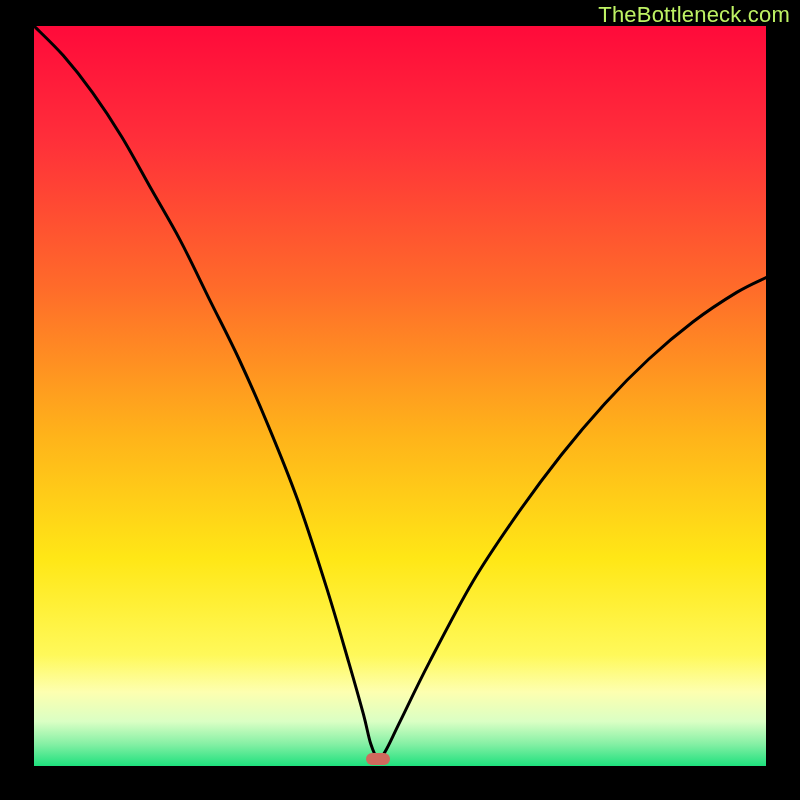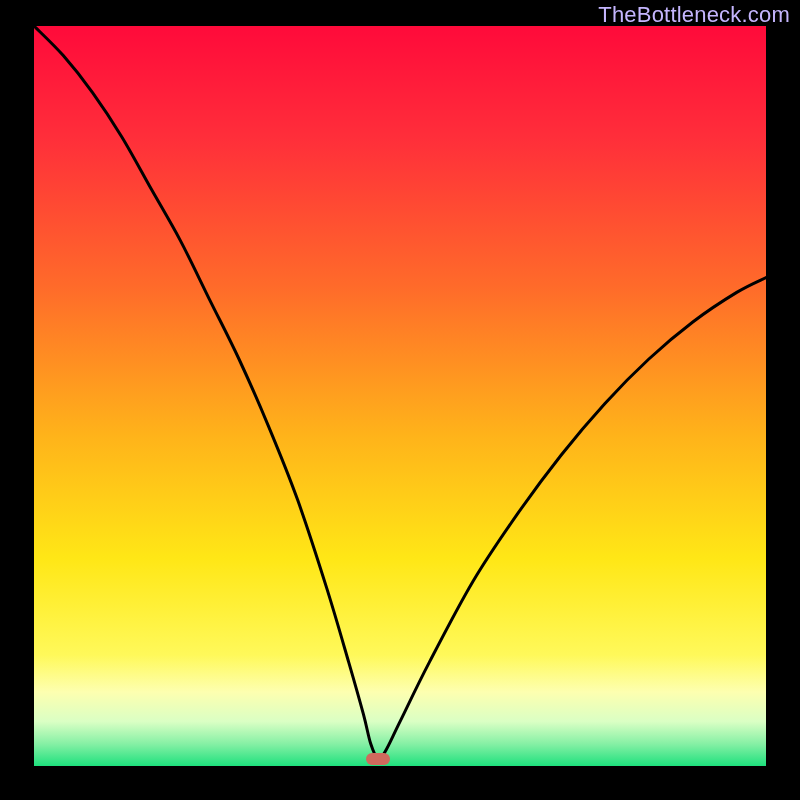--- a/index.html
+++ b/index.html
@@ -13,21 +13,21 @@
   .frame {
     position: relative;
     width: 800px;
     height: 800px;
     background: #000;
   }
   .watermark {
     position: absolute;
     top: 2px;
     right: 10px;
-    color: #c4b5fd;
+    color: #bef264;
     font-family: Arial, Helvetica, sans-serif;
     font-size: 22px;
     letter-spacing: 0.2px;
     z-index: 3;
     user-select: none;
   }
   .plot {
     position: absolute;
     left: 34px;
     top: 26px;

